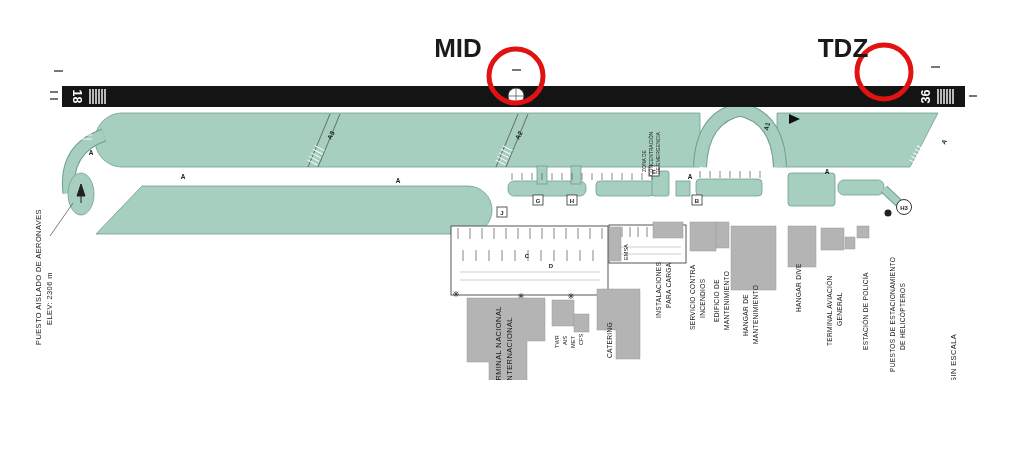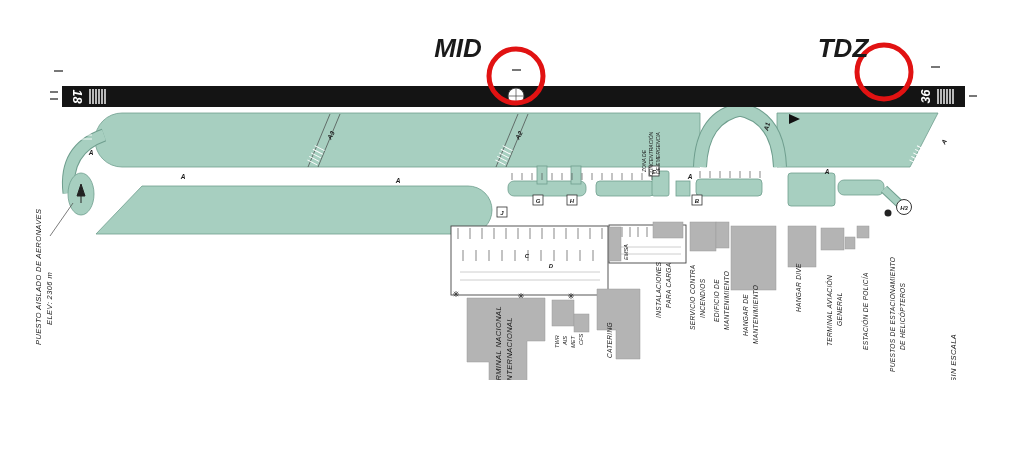--- a/index.html
+++ b/index.html
@@ -1,16 +1,16 @@
 <!DOCTYPE html>
 <html><head>
 <meta charset="utf-8">
 <style>
   html,body{margin:0;padding:0;background:#ffffff;}
-  #stage{position:relative;width:1015px;height:380px;background:#fff;overflow:hidden;font-style:italic;}
+  #stage{position:relative;width:1015px;height:380px;background:#fff;overflow:hidden;}
   svg{position:absolute;left:0;top:0;}
   svg text{font-family:"Liberation Sans",sans-serif;fill:#1a1a1a;}
   .big{font-size:26px;font-weight:bold;}
   .rw{font-size:12.5px;font-weight:bold;fill:#ffffff;}
   .lblA{font-size:7.5px;letter-spacing:.4px;}
   .lblB{font-size:6.6px;letter-spacing:.3px;}
   .tinyt{font-size:5.6px;}
   .micro{font-size:5px;}
   .mark{font-size:6.5px;font-weight:bold;}
   .boxl{font-size:6px;font-weight:bold;text-anchor:middle;}

